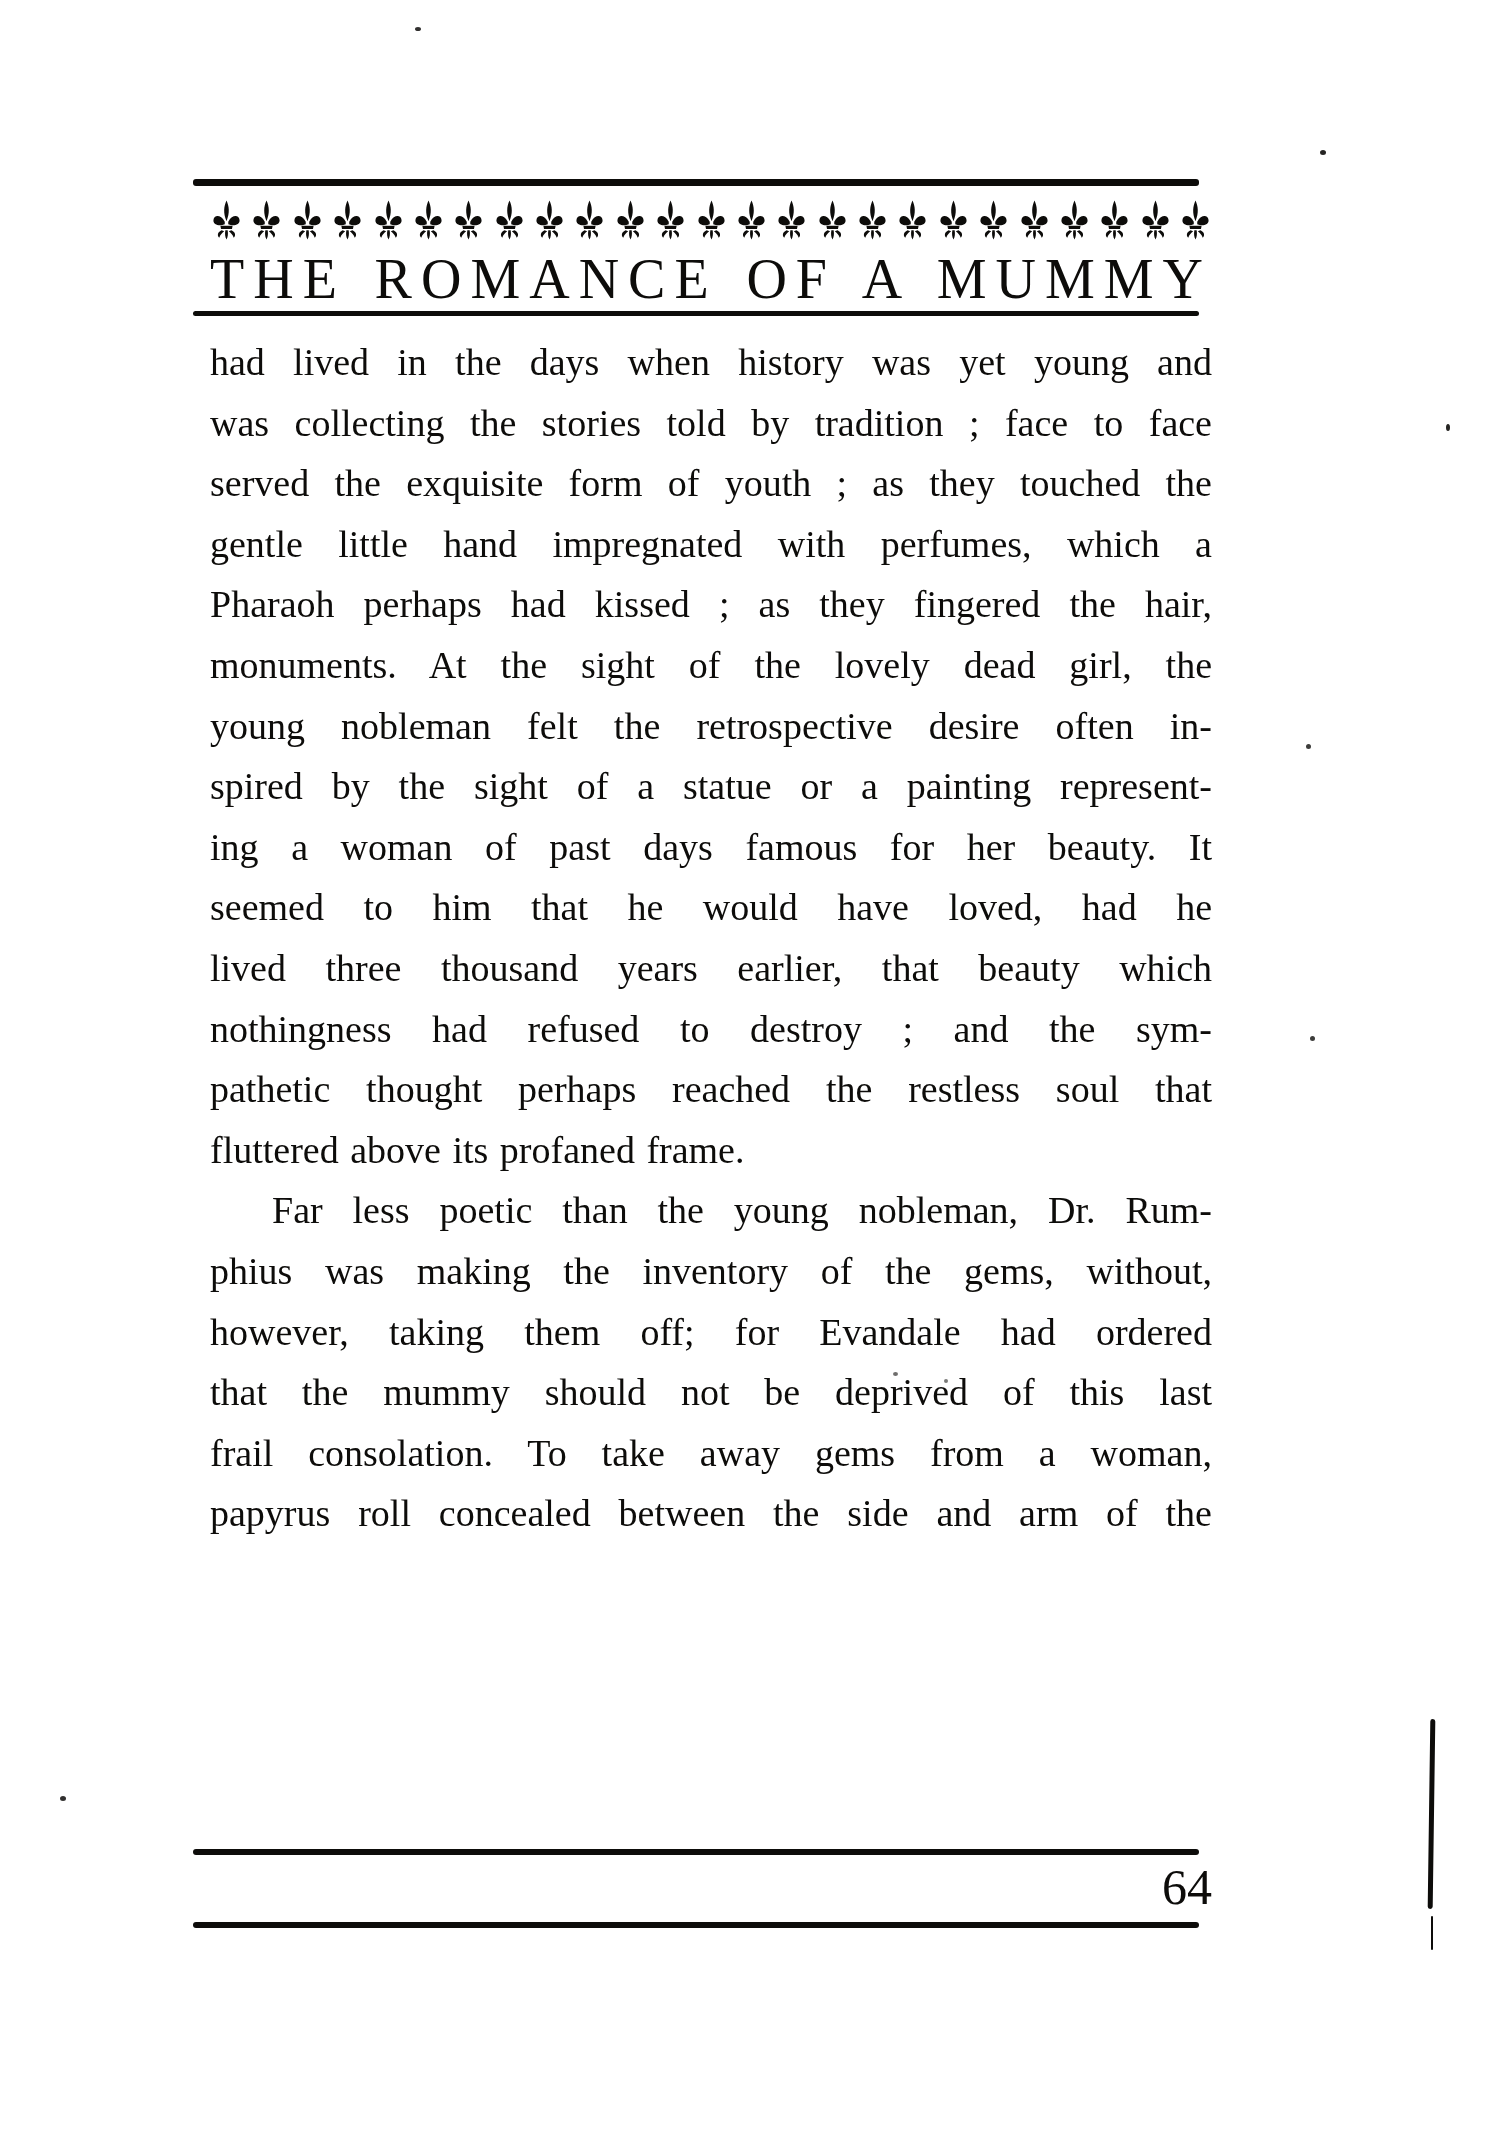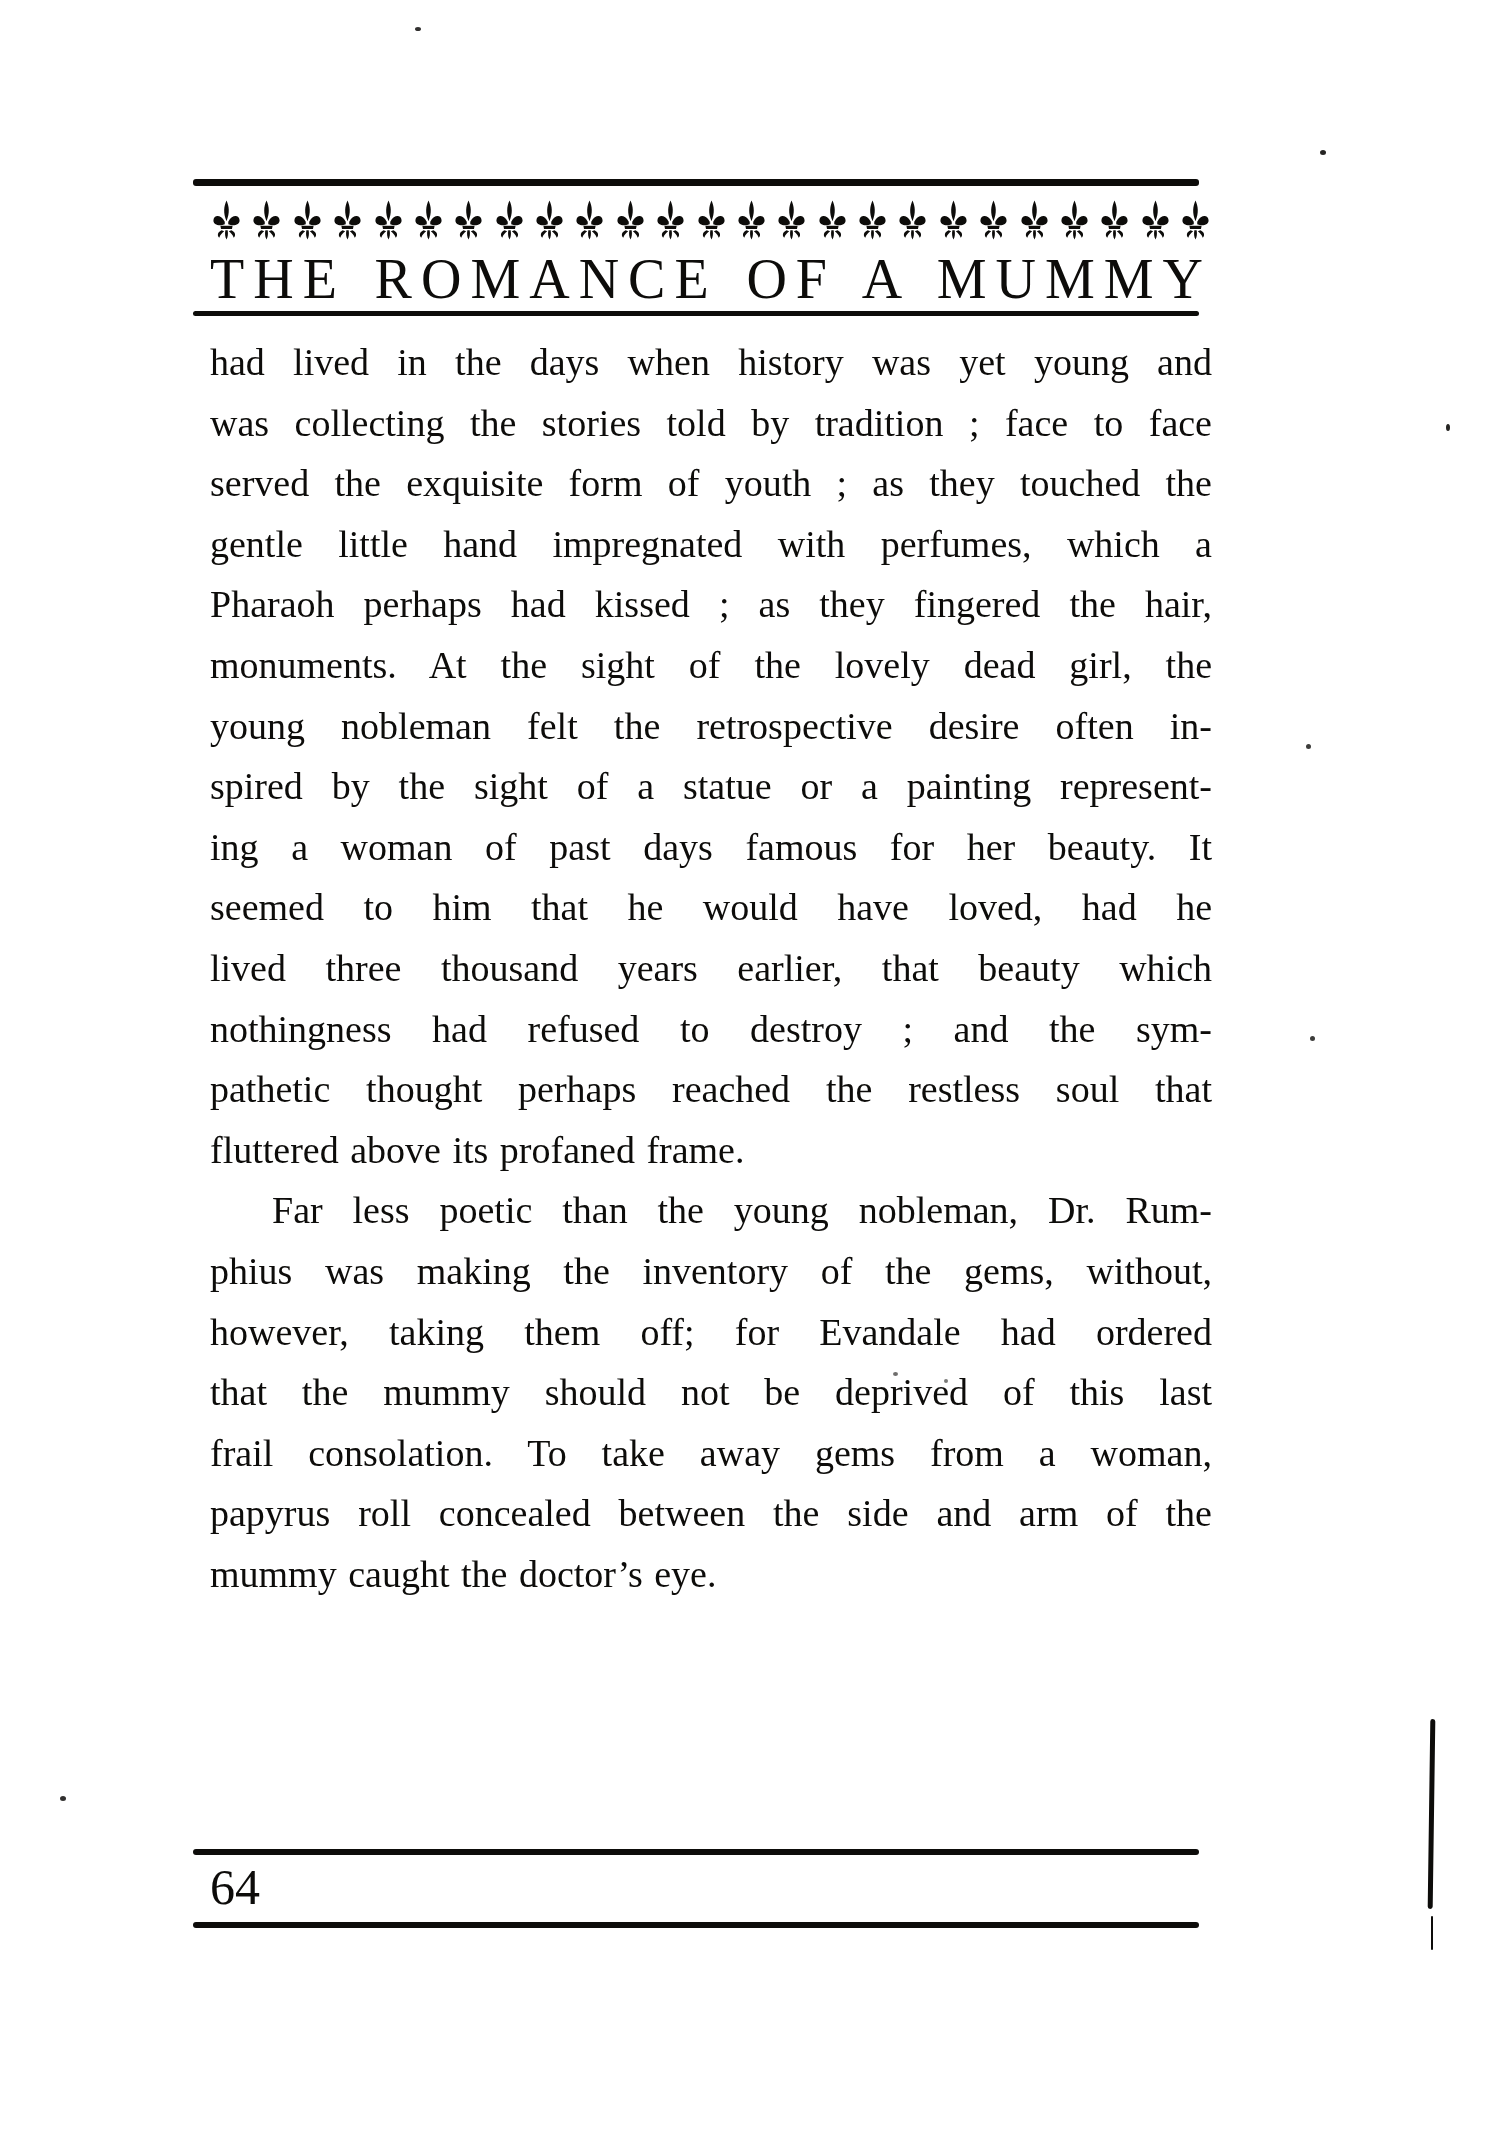--- a/index.html
+++ b/index.html
@@ -42,21 +42,21 @@
   .body-line {
     height: 60.6px; overflow: visible;
     text-align: justify; text-align-last: justify; -moz-text-align-last: justify;
     white-space: nowrap; white-space: normal;
   }
   .body-line.para-end { text-align: center; text-align-last: left; -moz-text-align-last: left; }
   .body-line.indent { text-indent: 62px; }
 
   #page-number {
     top: 1853px; height: 68px; line-height: 68px;
-    text-align: left; font-size: 50px;
+    text-align: right; font-size: 50px;
   }
 
   .artifact-line { position: absolute; background: var(--ink); border-radius: 3px; }
   #artifact-line-a { left: 1429px; top: 1719px; width: 5px; height: 190px; transform: rotate(0.8deg); }
   #artifact-line-b { left: 1431px; top: 1916px; width: 2px; height: 34px; }
 
   .speck { position: absolute; background: var(--ink); border-radius: 50%; }
   .s1 { left: 415px;  top: 27px;   width: 6px; height: 4px; opacity: .85; }
   .s2 { left: 1320px; top: 150px;  width: 6px; height: 5px; opacity: .9; }
   .s3 { left: 1446px; top: 424px;  width: 4px; height: 7px; opacity: .9; }
@@ -186,21 +186,20 @@
       <div class="body-line">lived three thousand years earlier, that beauty which</div>
       <div class="body-line">nothingness had refused to destroy ; and the sym-</div>
       <div class="body-line">pathetic thought perhaps reached the restless soul that</div>
       <div class="body-line para-end">fluttered above its profaned frame.</div>
       <div class="body-line indent">Far less poetic than the young nobleman, Dr. Rum-</div>
       <div class="body-line">phius was making the inventory of the gems, without,</div>
       <div class="body-line">however, taking them off; for Evandale had ordered</div>
       <div class="body-line">that the mummy should not be deprived of this last</div>
       <div class="body-line">frail consolation. To take away gems from a woman,</div>
       <div class="body-line">papyrus roll concealed between the side and arm of the</div>
-      <div class="body-line para-end">mummy caught the doctor’s eye.</div>
     </div>
 
   <div class="rule" id="rule-footer-top"></div>
 
   <div class="block" id="page-number">64</div>
 
   <div class="rule" id="rule-footer-bottom"></div>
 
   <div class="artifact-line" id="artifact-line-a"></div>
   <div class="artifact-line" id="artifact-line-b"></div>

